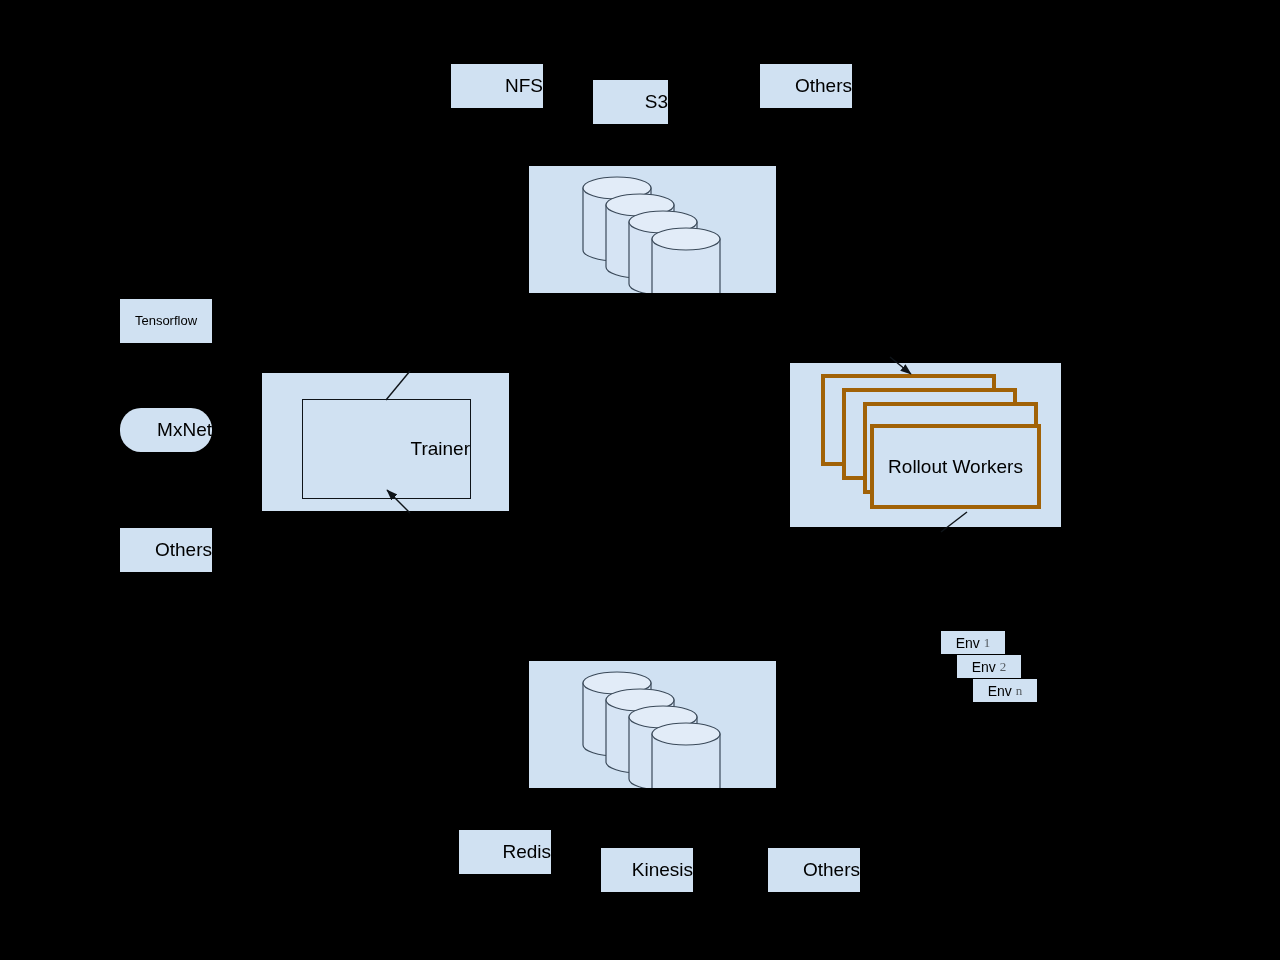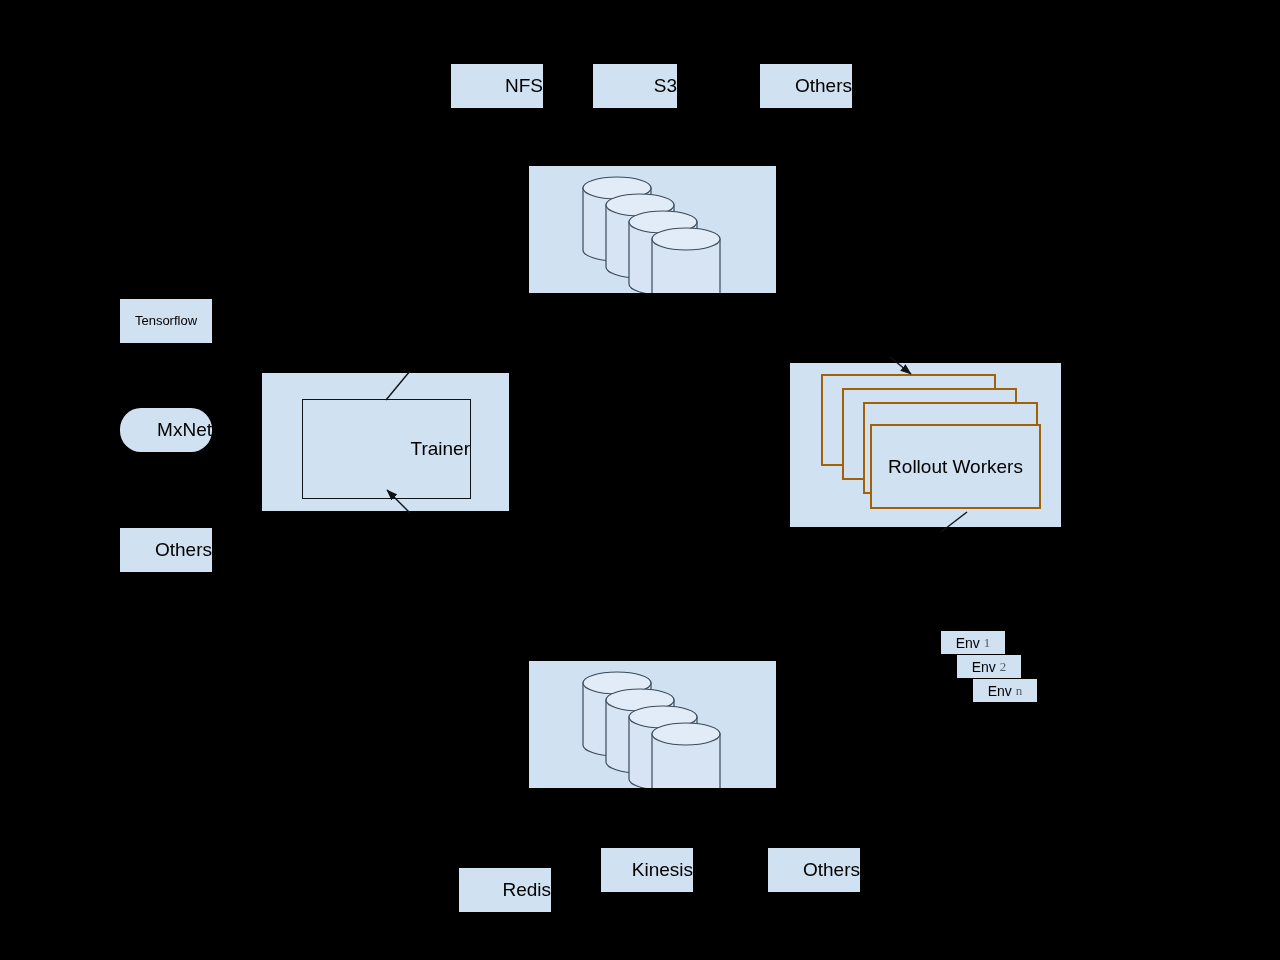--- a/index.html
+++ b/index.html
@@ -34,21 +34,21 @@
   }
   .plain-box { font-size: 19px; justify-content: flex-end; }
   .small-box { font-size: 13px; }
   .bordered {
     border: 1px solid #0f1419;
   }
   .stack-card {
     position: absolute;
     box-sizing: border-box;
     background: #d0e1f2;
-    border: 2px solid #a16207;
+    border: 4px solid #a16207;
   }
   .env-chip {
     position: absolute;
     box-sizing: border-box;
     background: #d0e1f2;
     display: flex;
     align-items: center;
     justify-content: center;
     font-size: 14px;
     color: #000;
@@ -71,21 +71,21 @@
   .cyl-wrap { position: absolute; }
 </style>
 </head>
 <body>
 
 <div id="canvas">
 
   <div class="node plain-box" style="left: 451px; top: 64px; width: 92px; height: 44px;">
     <span>NFS</span>
   </div>
-  <div class="node plain-box" style="left: 593px; top: 64px; width: 84px; height: 44px;">
+  <div class="node plain-box" style="left: 593px; top: 80px; width: 75px; height: 44px;">
     <span>S3</span>
   </div>
   <div class="node plain-box" style="left: 760px; top: 64px; width: 92px; height: 44px;">
     <span>Others</span>
   </div>
 
   <div class="node small-box" style="left: 120px; top: 299px; width: 92px; height: 44px;">
     <span>Tensorflow</span>
   </div>
   <div class="node plain-box" style="left: 120px; top: 408px; width: 92px; height: 44px; border-radius: 21px;">
@@ -162,21 +162,21 @@
             <ellipse cx="134" cy="56" rx="34" ry="11" fill="#e2ecf8" stroke="#3b4a5a" stroke-width="1.2"></ellipse>
           </g>
           <g>
             <path d="M123,73 L123,135 A34,11 0 0 0 191,135 L191,73 Z" fill="#d6e4f4" stroke="#3b4a5a" stroke-width="1.2"></path>
             <ellipse cx="157" cy="73" rx="34" ry="11" fill="#e2ecf8" stroke="#3b4a5a" stroke-width="1.2"></ellipse>
           </g>
         </svg>
       </div>
   </div>
 
-  <div class="node plain-box" style="left: 459px; top: 868px; width: 92px; height: 44px;">
+  <div class="node plain-box" style="left: 459px; top: 830px; width: 92px; height: 44px;">
     <span>Redis</span>
   </div>
   <div class="node plain-box" style="left: 601px; top: 848px; width: 92px; height: 44px;">
     <span>Kinesis</span>
   </div>
   <div class="node plain-box" style="left: 768px; top: 848px; width: 92px; height: 44px;">
     <span>Others</span>
   </div>
 
   <svg class="overlay" id="connector-layer" width="1280" height="960">

